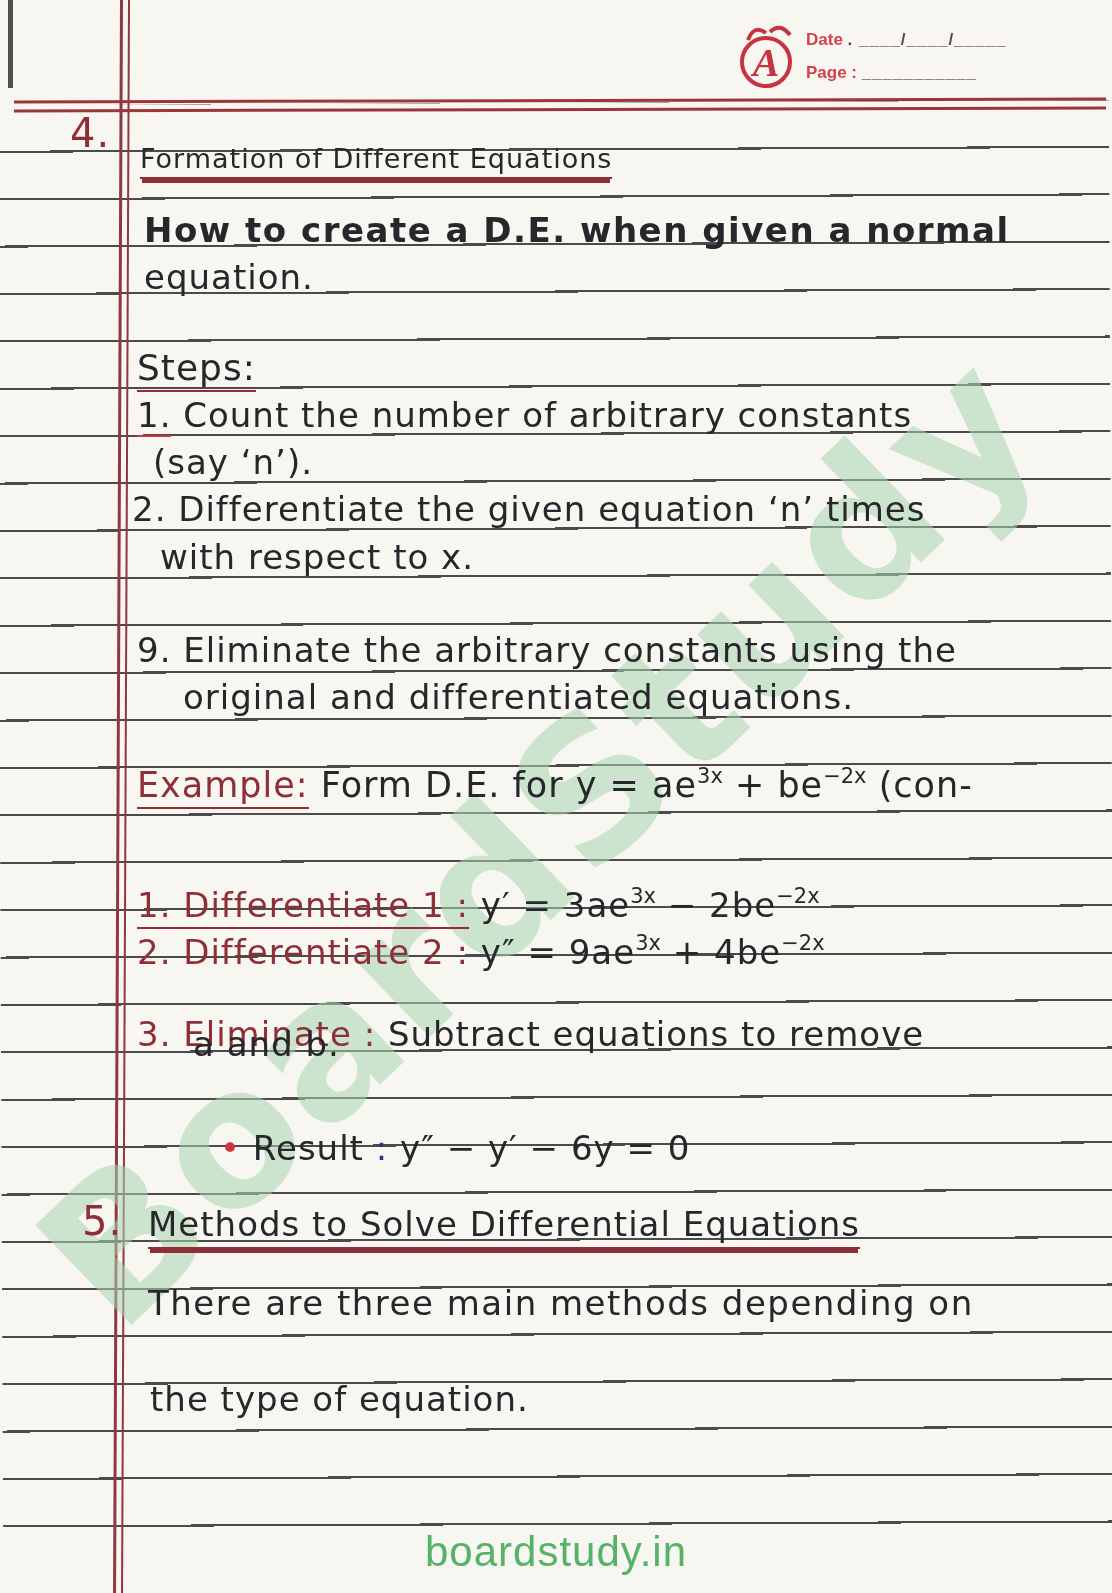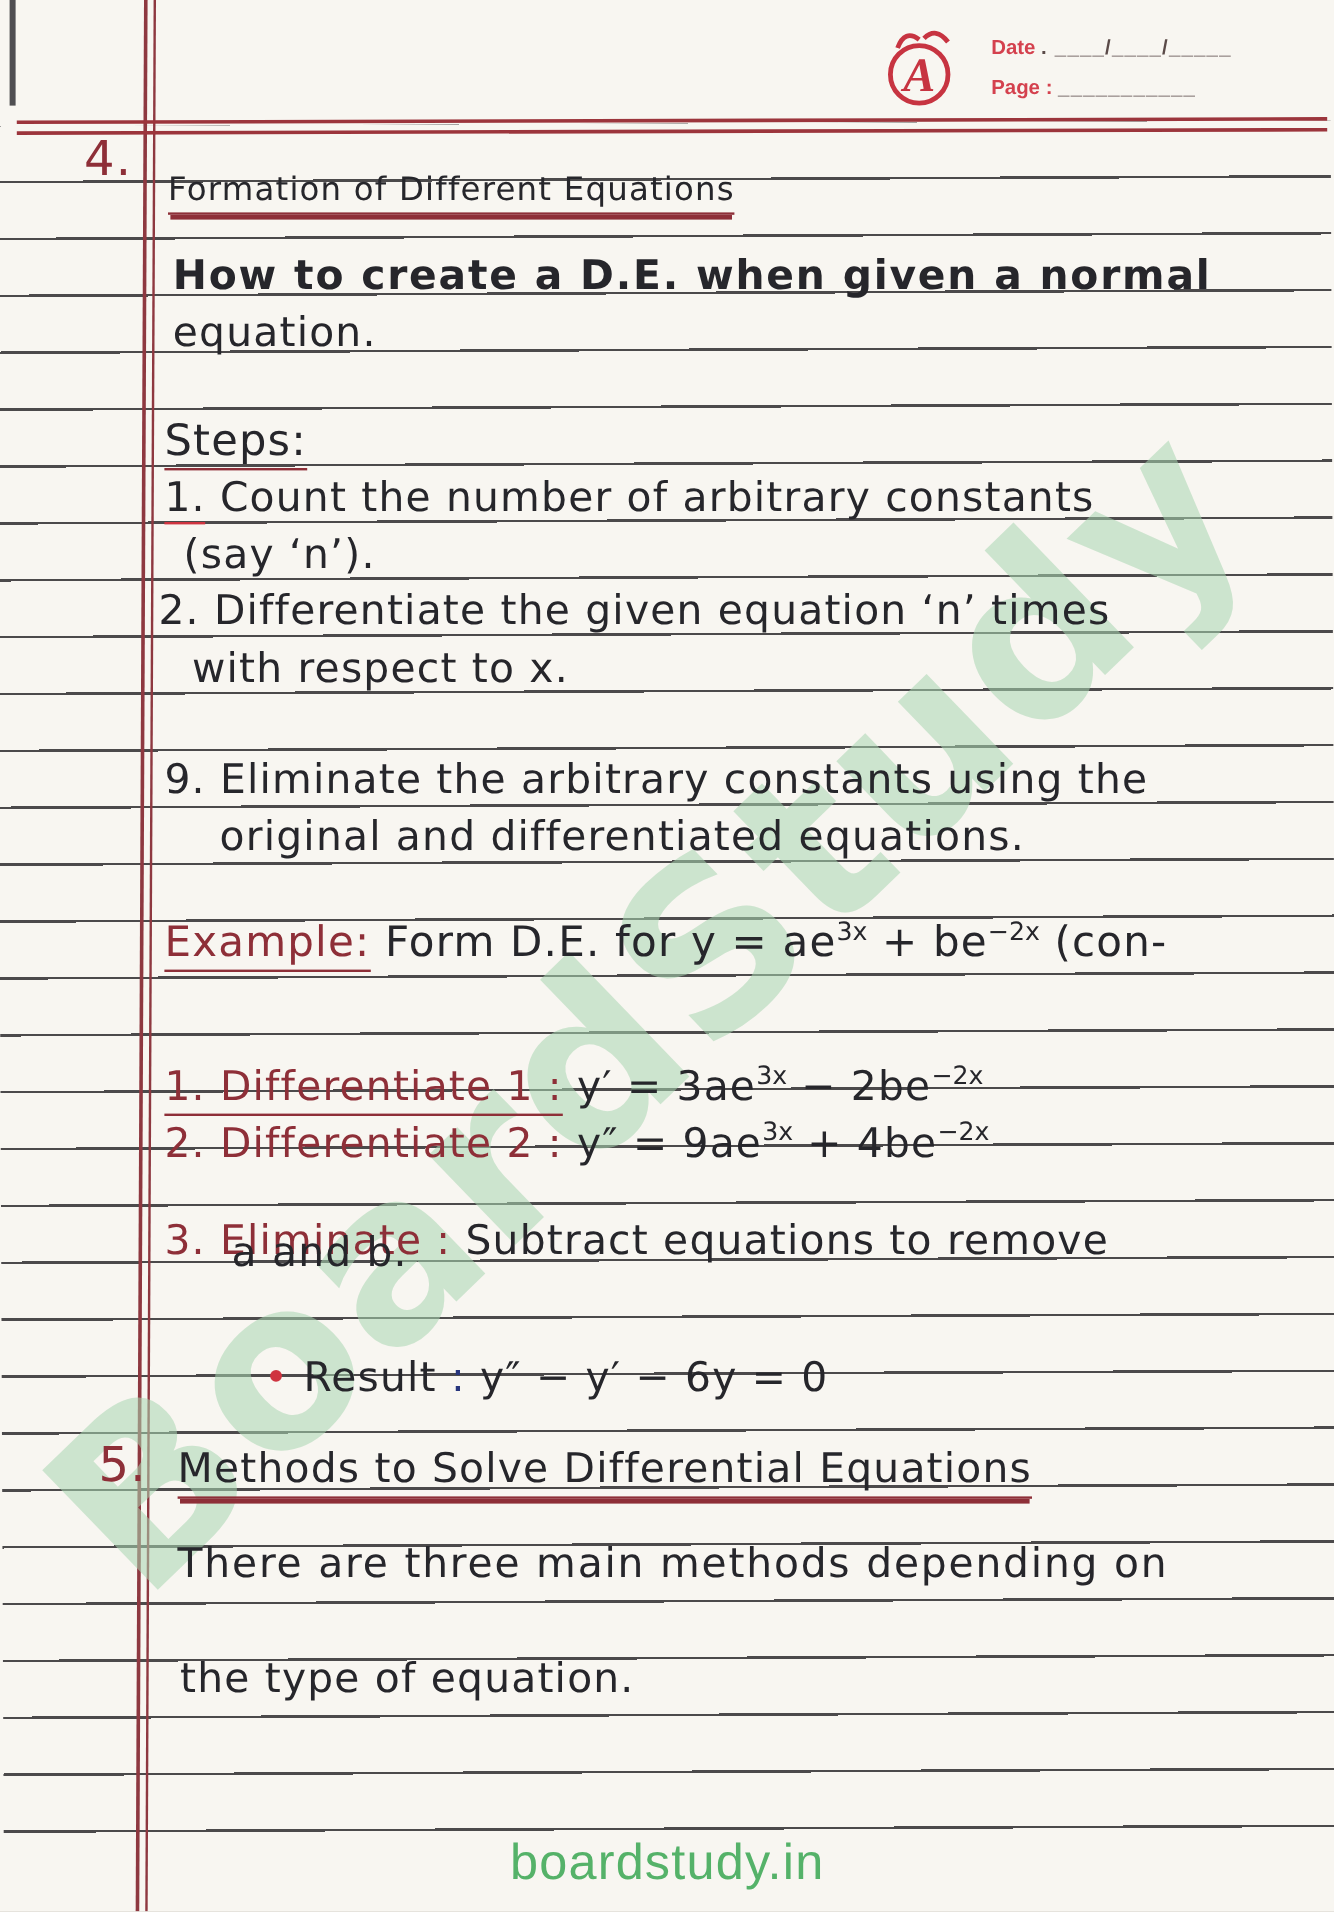--- a/index.html
+++ b/index.html
@@ -24,21 +24,21 @@
   .hrule {
     position:absolute; left:14px; width:1092px; top:99px; height:6px; z-index:2;
     border-top:3px solid #9c353c; border-bottom:3px solid #9c353c;
     transform:rotate(-0.15deg);
   }
   .edge-mark { position:absolute; left:8px; top:0; width:5px; height:88px;
     background:#26262b; opacity:.8; z-index:2; }
   
   .stamp { position:absolute; left:736px; top:20px; display:flex; gap:6px;
     z-index:5; font-family:"Liberation Sans", sans-serif; }
-  .stamp-rows { font-weight:bold; font-size:17px; color:#d4414e;margin-left:20px; }
+  .stamp-rows { font-weight:bold; font-size:17px; color:#d4414e; }
   .stamp-row1 { margin-top:10px; }
   .stamp-row2 { margin-top:13px; }
   .blank { color:#5a4a48; font-weight:600; letter-spacing:1px; }
   
   .watermark {
     position:absolute; left:-110px; top:700px; width:1300px; height:280px;
     line-height:280px; text-align:center; z-index:3;
     font-size:190px; font-weight:bold; letter-spacing:4px;
     color:rgba(167,214,177,0.55);
     transform:rotate(-44deg);

